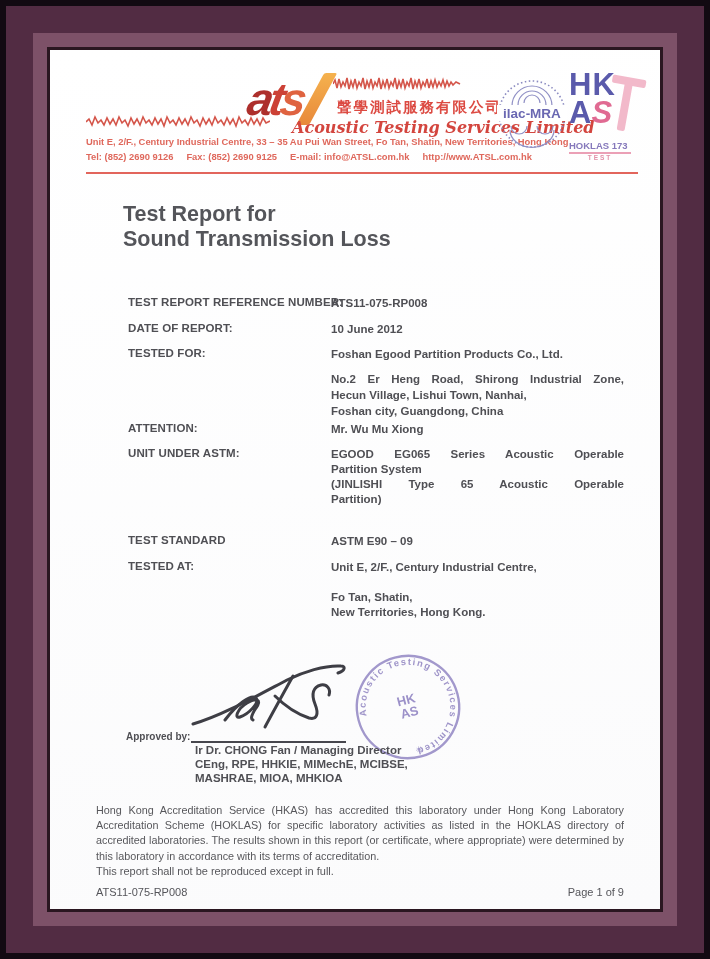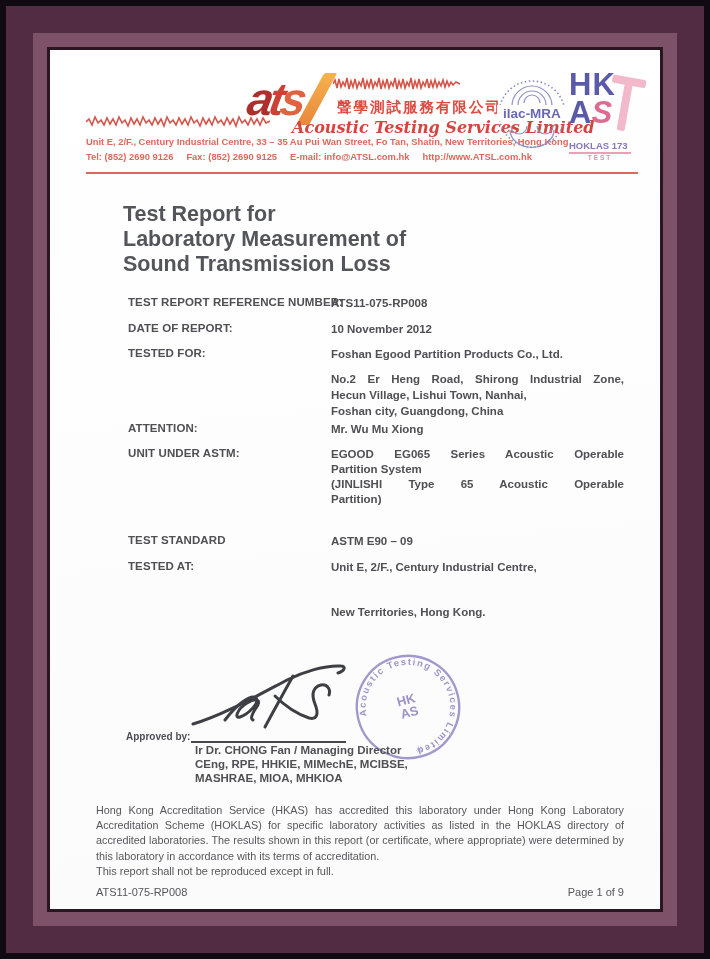--- a/index.html
+++ b/index.html
@@ -133,29 +133,28 @@
     <div class="tsq">
       <div class="tsq-h"></div>
                   <div class="tsq-v"></div>
     </div>
     <div class="hkas-scheme">HOKLAS 173</div>
     <div class="hkas-test">TEST</div>
   </div>
 
   <div class="abs doc-title">
     <div>Test Report for</div>
-    <div>Laboratory Measurement of</div>
     <div>Sound Transmission Loss</div>
   </div>
 
   <div class="lbl" style="top:246px">TEST REPORT REFERENCE NUMBER:</div>
   <div class="val" style="top:246px">ATS11-075-RP008</div>
 
   <div class="lbl" style="top:272px">DATE OF REPORT:</div>
-  <div class="val" style="top:272px">10 November 2012</div>
+  <div class="val" style="top:272px">10 June 2012</div>
 
   <div class="lbl" style="top:297px">TESTED FOR:</div>
   <div class="val" style="top:297px">Foshan Egood Partition Products Co., Ltd.</div>
   <div class="val spread" style="top:322px">No.2 Er Heng Road, Shirong Industrial Zone,</div>
   <div class="val" style="top:338px">Hecun Village, Lishui Town, Nanhai,</div>
   <div class="val" style="top:354px">Foshan city, Guangdong, China</div>
 
   <div class="lbl" style="top:372px">ATTENTION:</div>
   <div class="val" style="top:372px">Mr. Wu Mu Xiong</div>
 
@@ -163,20 +162,21 @@
   <div class="val spread" style="top:397px">EGOOD EG065 Series Acoustic Operable</div>
   <div class="val" style="top:412px">Partition System</div>
   <div class="val spread" style="top:427px">(JINLISHI Type 65 Acoustic Operable</div>
   <div class="val" style="top:442px">Partition)</div>
 
   <div class="lbl" style="top:484px">TEST STANDARD</div>
   <div class="val" style="top:484px">ASTM E90 – 09</div>
 
   <div class="lbl" style="top:510px">TESTED AT:</div>
   <div class="val" style="top:510px">Unit E, 2/F., Century Industrial Centre,</div>
+  <div class="val" style="top:540px">Fo Tan, Shatin,</div>
   <div class="val" style="top:555px">New Territories, Hong Kong.</div>
 
   <svg class="abs sig-svg" width="166" height="88" viewBox="0 0 164 88">
     <path d="M6,70 C34,62 66,44 100,26 C116,18 138,11 154,12 C159,12 158,17 151,19"></path>
     <path d="M38,66 C50,50 64,40 69,44 C73,48 62,60 53,63 C47,65 50,55 60,49 C70,43 75,46 69,54 C65,60 63,65 66,66"></path>
     <path d="M106,22 C96,40 86,58 78,73"></path>
     <path d="M88,42 C98,52 110,60 122,64 C130,66 132,60 128,50 C124,40 126,33 134,31 C140,30 144,35 142,41"></path>
   </svg>
 
   <svg class="abs stamp" width="118" height="118" viewBox="0 0 120 120">

